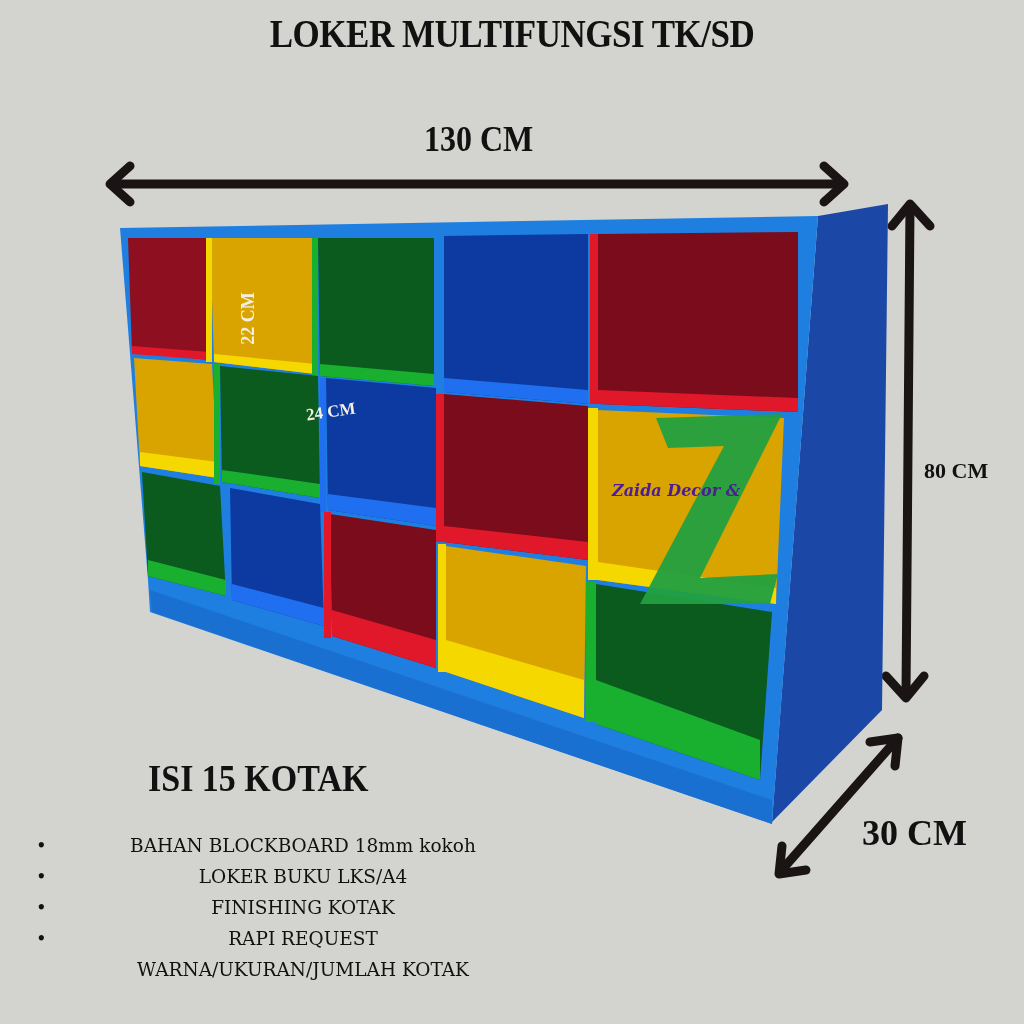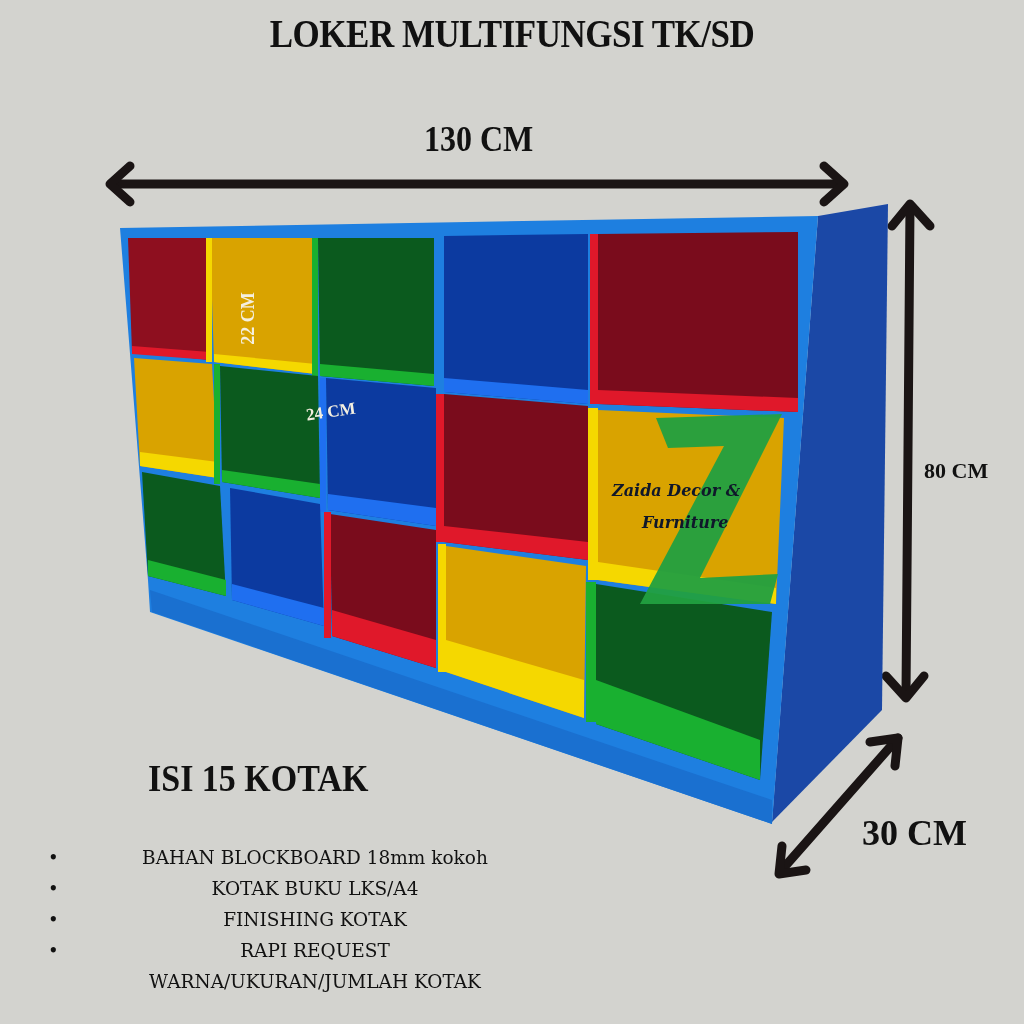--- a/index.html
+++ b/index.html
@@ -29,33 +29,33 @@
   svg.art { position: absolute; left: 0; top: 0; }
   .cell-label {
     position: absolute; color: #f4efe0; font-weight: bold;
     font-family: "Liberation Serif", "DejaVu Serif", serif;
     font-size: 18px; white-space: nowrap;
   }
   .lbl-22 { left: 222px; top: 308px; transform: rotate(-90deg); }
   .lbl-24 { left: 306px; top: 402px; transform: rotate(-8deg); font-size: 17px; }
   .brand {
     position: absolute; left: 612px; top: 475px; width: 200px;
-    color: #0f172a; font-style: italic; font-weight: bold;
+    color: #4c1d95; font-style: italic; font-weight: bold;
     font-family: "DejaVu Serif", serif; font-size: 16px;
     line-height: 32px; text-align: left;
   }
   .brand .l2 { display: block; padding-left: 30px; }
   .count {
     position: absolute; left: 148px; top: 760px;
     font-family: "Liberation Serif", "DejaVu Serif", serif;
     font-weight: bold; font-size: 34px; transform: scaleY(1.1);
   }
   ul.features {
     position: absolute; left: 28px; top: 830px; width: 520px;
-    margin: 12px; padding: 0; list-style: none;
+    margin: 0; padding: 0; list-style: none;
     font-family: "DejaVu Serif", serif; font-size: 18.5px; line-height: 31px;
   }
   ul.features li { position: relative; text-align: center; padding-left: 30px; }
   ul.features li.b::before {
     content: "•"; position: absolute; left: 8px; top: 0; font-size: 18px;
   }
 </style>
 </head>
 <body>
 
@@ -137,24 +137,23 @@
   <g>
     <polygon points="656,418 782,414 700,578 778,574 770,604 640,604 724,446 668,448" fill="#22a040" opacity="0.95"></polygon>
   </g>
 </svg>
 
 <div class="cell-label lbl-22">22 CM</div>
 <div class="cell-label lbl-24">24 CM</div>
 
 <div class="brand">
   <span>Zaida Decor &amp;</span>
-  <span class="l2">Furniture</span>
 </div>
 
 <div class="count">ISI 15 KOTAK</div>
 
 <ul class="features">
   <li class="b">BAHAN BLOCKBOARD 18mm kokoh</li>
-  <li class="b">KOTAK BUKU LKS/A4</li>
+  <li class="b">LOKER BUKU LKS/A4</li>
   <li class="b">FINISHING KOTAK</li>
   <li class="b">RAPI REQUEST</li>
   <li>WARNA/UKURAN/JUMLAH KOTAK</li>
 </ul>
 
 </body></html>

